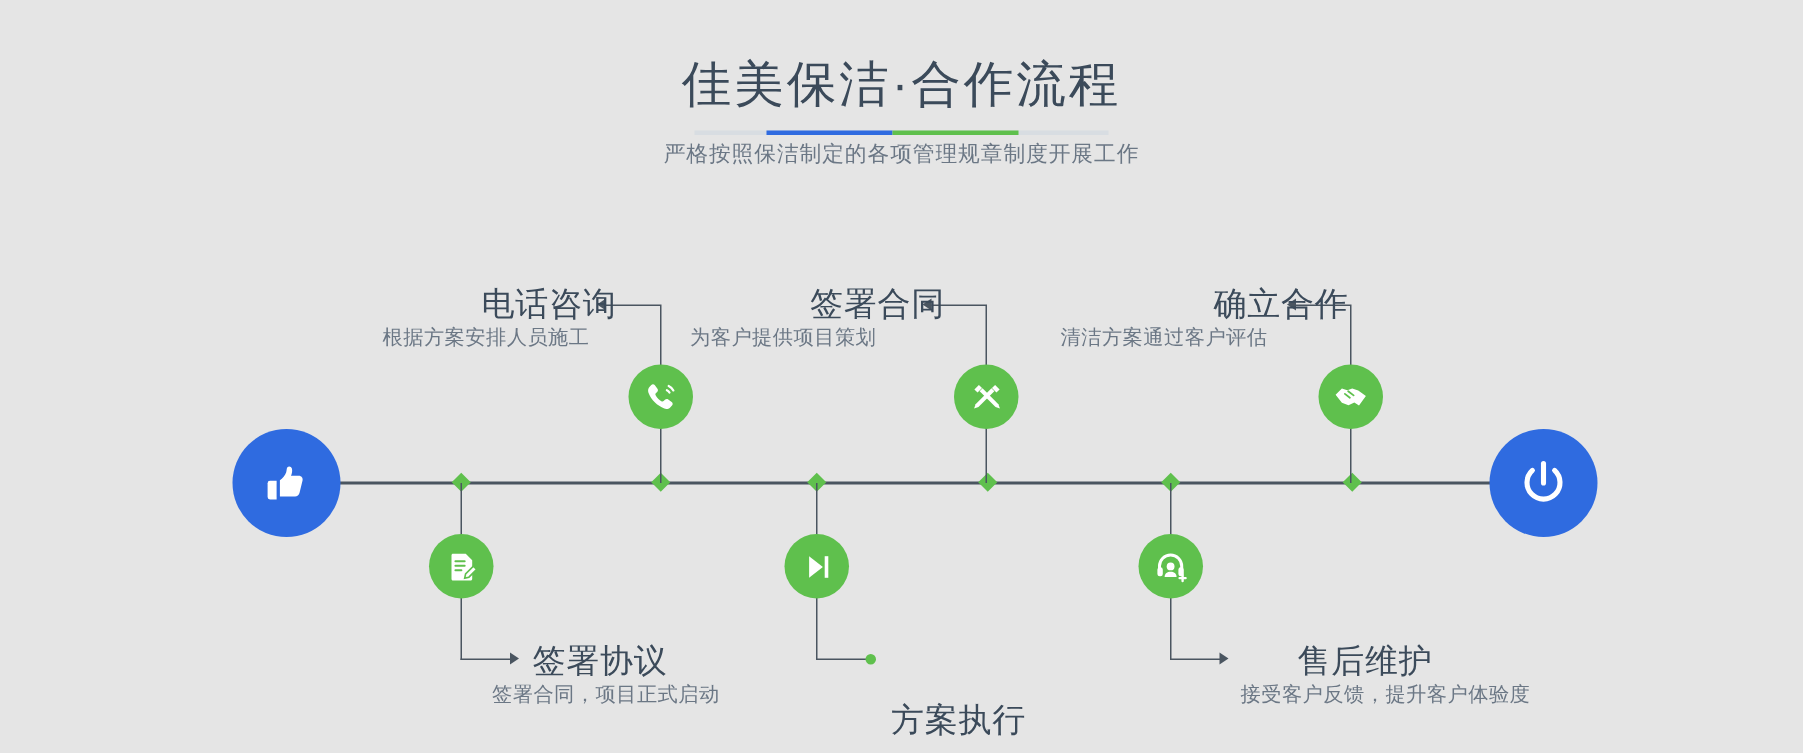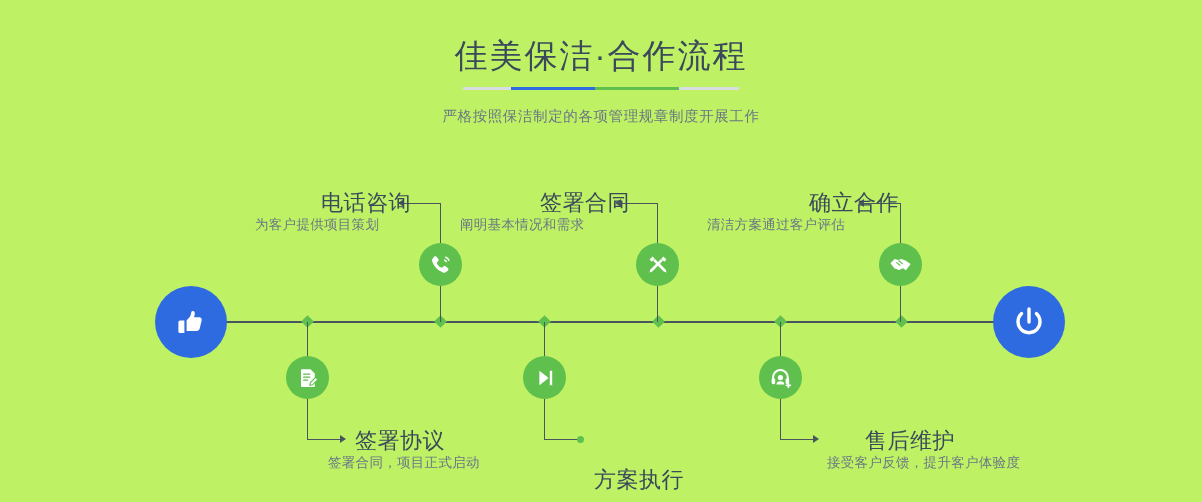--- a/index.html
+++ b/index.html
@@ -7,21 +7,21 @@
     padding: 0;
     background: #ffffff;
   }
   body {
     font-family: "Liberation Sans", sans-serif;
   }
   #page {
     position: relative;
     width: 1202px;
     height: 502px;
-    background: #bef264;
+    background: #e5e5e5;
     overflow: hidden;
   }
 
   
   .header {
     position: absolute;
     left: 0;
     top: 34px;
     width: 1202px;
     text-align: center;
@@ -50,21 +50,21 @@
   }
   .divider-green {
     position: absolute;
     left: 132px;
     top: 0;
     width: 84px;
     height: 3px;
     background: #5fc04d;
   }
   .subtitle {
-    margin-top: 17px;
+    margin-top: 3px;
     font-size: 14.5px;
     color: #6b7785;
     letter-spacing: 0.6px;
   }
 
   
   .axis {
     position: absolute;
     left: 156px;
     top: 321px;
@@ -206,21 +206,21 @@
   <div class="bubble" style="left:419px; top:243px;">
     <span>
       <svg width="24" height="24" viewBox="0 0 24 24" aria-hidden="true">
         <path d="M5.2 3.6c.7-.7 1.8-.6 2.4.2l1.7 2.3c.5.7.4 1.6-.2 2.2l-.9.9c-.3.3-.4.8-.2 1.2.9 1.8 2.4 3.3 4.2 4.2.4.2.9.1 1.2-.2l.9-.9c.6-.6 1.5-.7 2.2-.2l2.3 1.7c.8.6.9 1.7.2 2.4l-1.2 1.2c-1 1-2.6 1.3-3.9.8-2.4-1-4.6-2.4-6.4-4.2C5.7 13.4 4.3 11.2 3.3 8.8c-.5-1.3-.2-2.9.8-3.9l1.1-1.3z" fill="#ffffff"></path>
         <path d="M16.8 4.3a6.6 6.6 0 0 1 3.1 3" fill="none" stroke="#ffffff" stroke-width="1.5" stroke-linecap="round"></path>
         <path d="M15.6 7.1a3.6 3.6 0 0 1 1.7 1.6" fill="none" stroke="#ffffff" stroke-width="1.5" stroke-linecap="round"></path>
       </svg>
     </span>
   </div>
   <div class="node-label" style="left:321px; top:188px;">电话咨询</div>
-  <div class="node-desc" style="left:255px; top:216px;">为客户提供项目策划</div>
+  <div class="node-desc" style="left:255px; top:216px;">根据方案安排人员施工</div>
 
   <div class="vline" style="left:307px; top:322px; height:118px;"></div>
   <div class="hline" style="left:307px; top:439px; width:34px;"></div>
   <div class="arrow-right" style="left:340px; top:435px;"></div>
   <div class="bubble" style="left:286px; top:356px;">
     <span>
       <svg width="24" height="24" viewBox="0 0 24 24" aria-hidden="true">
         <path d="M5 3.2h9.5l4.3 4.3V20c0 .6-.5 1-1 1H6c-.6 0-1-.4-1-1V4.2c0-.6.4-1 1-1z" fill="#ffffff"></path>
         <path d="M7.6 8.2h6.2M7.6 11.2h6.2M7.6 14.2h4" stroke="#5fc04d" stroke-width="1.3" stroke-linecap="round"></path>
         <path d="M19.6 11.4l2.2 2.2-5.2 5.2-2.8.6.6-2.8 5.2-5.2z" fill="#ffffff" stroke="#5fc04d" stroke-width="1.1"></path>
@@ -237,21 +237,21 @@
     <span>
       <svg width="24" height="24" viewBox="0 0 24 24" aria-hidden="true">
         <path d="M3.4 19.4l2.9-1 10.6-10.6-1.9-1.9L4.4 16.5l-1 2.9z" fill="#ffffff"></path>
         <path d="M17.4 3.6l3 3-2.1 2.1-3-3 2.1-2.1z" fill="#ffffff"></path>
         <path d="M20.6 19.4l-2.9-1L7.1 7.8l1.9-1.9 10.6 10.6 1 2.9z" fill="#ffffff"></path>
         <path d="M6.6 3.6l-3 3 2.1 2.1 3-3-2.1-2.1z" fill="#ffffff"></path>
       </svg>
     </span>
   </div>
   <div class="node-label" style="left:540px; top:188px;">签署合同</div>
-  <div class="node-desc" style="left:460px; top:216px;">阐明基本情况和需求</div>
+  <div class="node-desc" style="left:460px; top:216px;">为客户提供项目策划</div>
 
   <div class="vline" style="left:544px; top:322px; height:118px;"></div>
   <div class="hline" style="left:544px; top:439px; width:34px;"></div>
   <div class="dot-green" style="left:577px; top:436px;"></div>
   <div class="bubble" style="left:523px; top:356px;">
     <span>
       <svg width="24" height="24" viewBox="0 0 24 24" aria-hidden="true">
         <path d="M6.4 4.8L15.6 12 6.4 19.2V4.8z" fill="#ffffff"></path>
         <rect x="16.8" y="4.8" width="2.4" height="14.4" fill="#ffffff"></rect>
       </svg>

